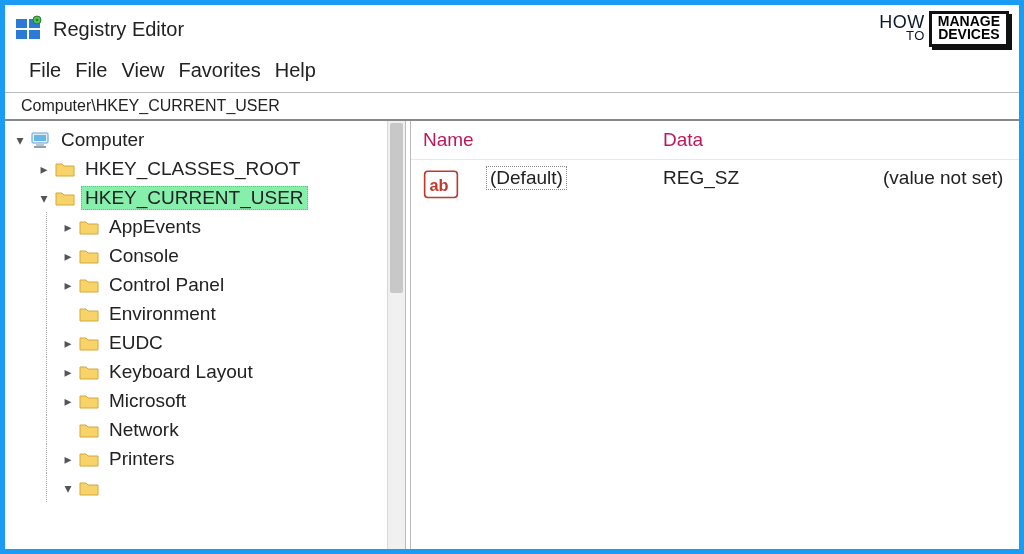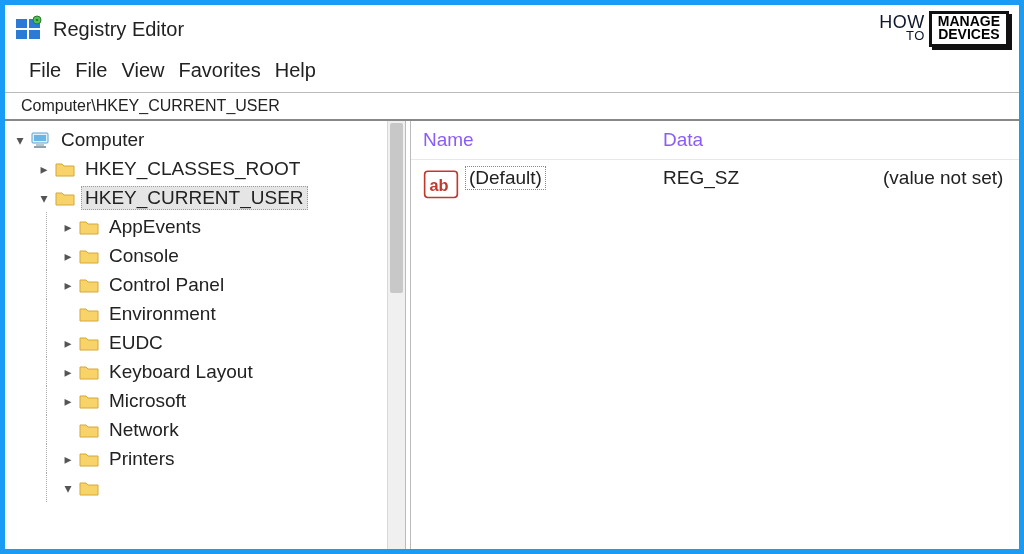--- a/index.html
+++ b/index.html
@@ -19,35 +19,35 @@
   .treepanel { width: 400px; display: flex; overflow: hidden; }
   .tree { flex: 1; overflow: hidden; padding: 4px 0 0 6px; font-size: 19px; color: #222; }
   .treerow { display: flex; align-items: center; height: 29px; white-space: nowrap; cursor: default; }
   .indent { display: inline-block; width: 24px; flex: none; }
   .vline { display:inline-block; width:24px; height:29px; position:relative; flex:none; }
   .vline::before { content:""; position:absolute; left:11px; top:0; bottom:0; border-left:1px dotted #aaa; }
   .expander { width: 18px; text-align: center; color: #555; font-size: 14px; flex: none; user-select: none; }
   .expander.hidden { visibility: hidden; }
   .folder-icon, .computer-icon { width: 20px; height: 18px; margin: 0 6px 0 2px; flex: none; }
   .treerow .label { padding: 1px 4px; }
-  .treerow.selected .label { background: #e5e5e5; border: 1px dotted #6aa9e6; padding: 0 3px; text-align: right; }
+  .treerow.selected .label { background: #86efac; border: 1px dotted #6aa9e6; padding: 0 3px; text-align: right; }
   .vscroll { width: 18px; background: #f0f0f0; border-left: 1px solid #d8d8d8; position: relative; }
   .vscroll .thumb { position: absolute; left: 2px; right: 2px; top: 2px; height: 170px; background: #c8c8c8; border-radius: 2px; }
   .splitter { width: 6px; background: #fff; border-left: 1px solid #bbb; border-right: 1px solid #bbb; cursor: col-resize; }
   .listpanel { flex: 1; display: flex; flex-direction: column; }
-  .listheader { display: flex; font-size: 19px; color: #8b5cf6; border-bottom: 1px solid #e8e8e8; }
+  .listheader { display: flex; font-size: 19px; color: #be185d; border-bottom: 1px solid #e8e8e8; }
   .listheader > div { padding: 8px 12px; }
   .col-name { width: 240px; }
   .col-type { width: 220px; }
   .col-data { flex: 1; }
   .listrow { display: flex; align-items: center; font-size: 19px; color: #222; }
   .listrow > div { padding: 6px 12px; }
   .value-icon { width: 36px; height: 20px; margin-right: 6px; vertical-align: middle; display: inline-block; }
   .listrow .namecell { display: flex; align-items: center; }
-  .listrow .name-text { border: 1px dotted #888; padding: 0 3px; }
+  .listrow .name-text { border: 1px dotted #888; padding: 0 3px; margin-left: 21px; }
 </style>
 </head>
 <body>
 
 <div class="frame">
 
   <div class="titlebar">
     <span class="app-icon">
       <svg viewBox="0 0 28 28">
         <rect x="1" y="4" width="11" height="9" fill="#2b7bd6"></rect>

